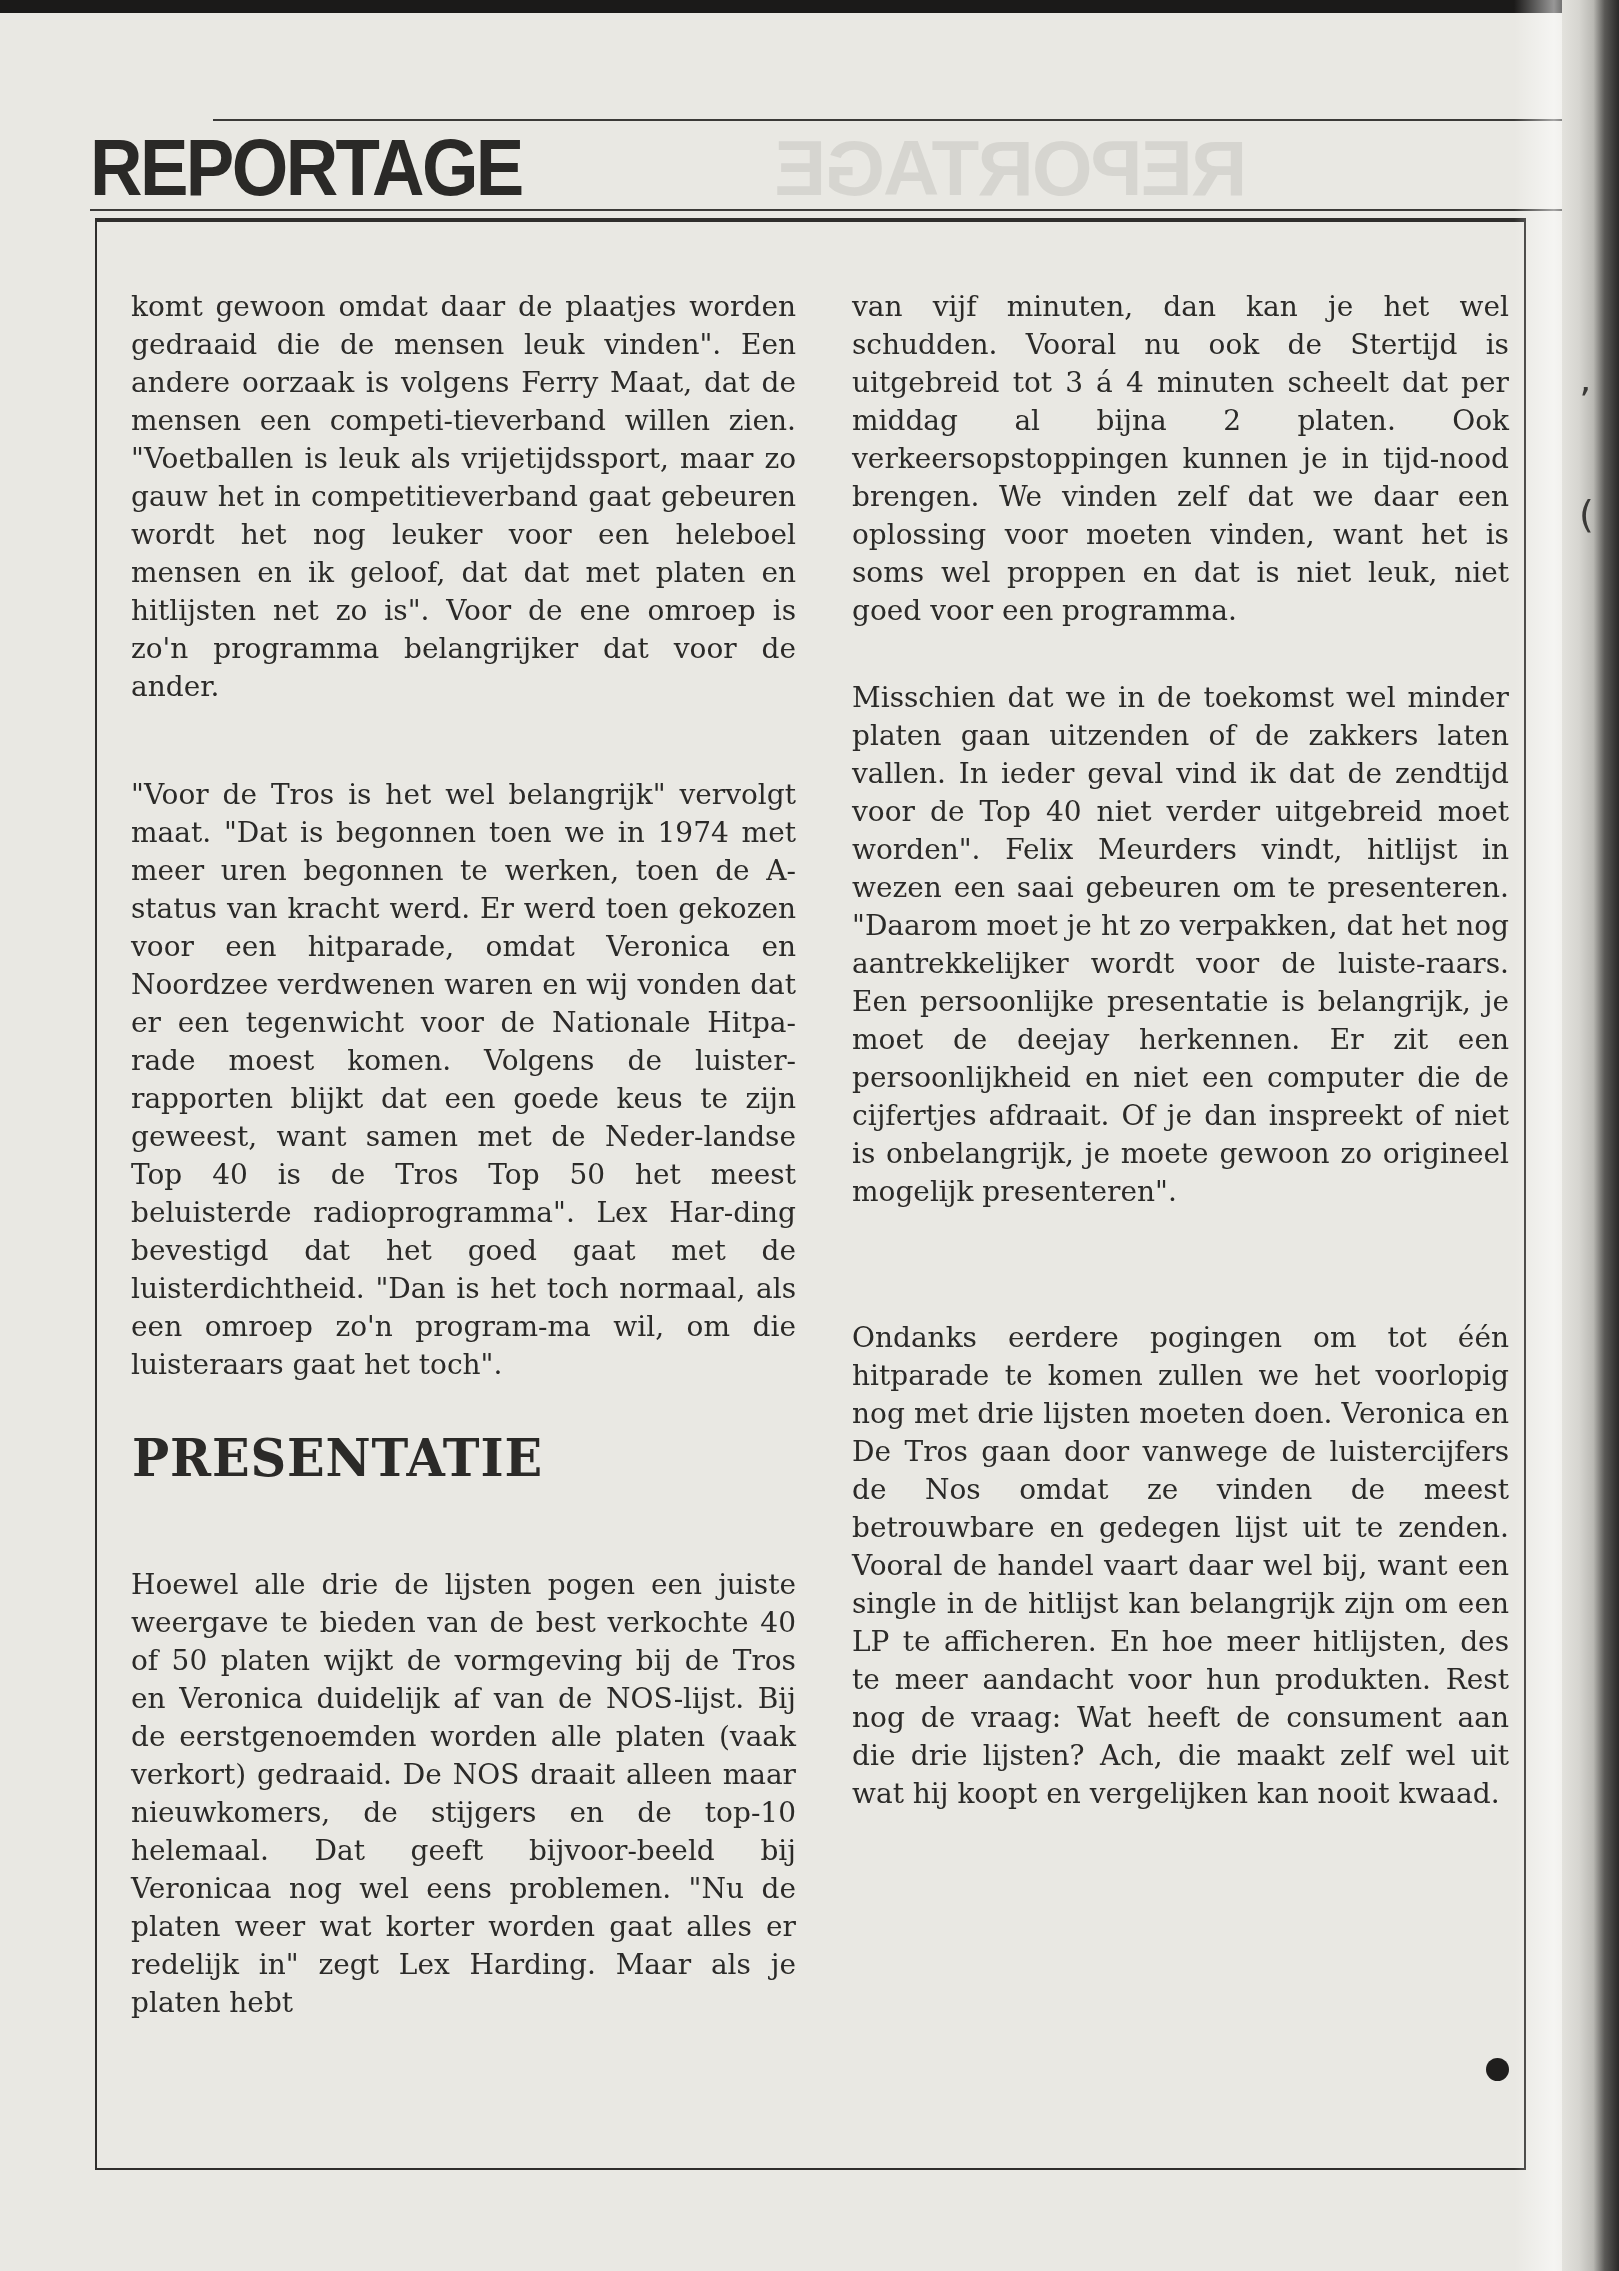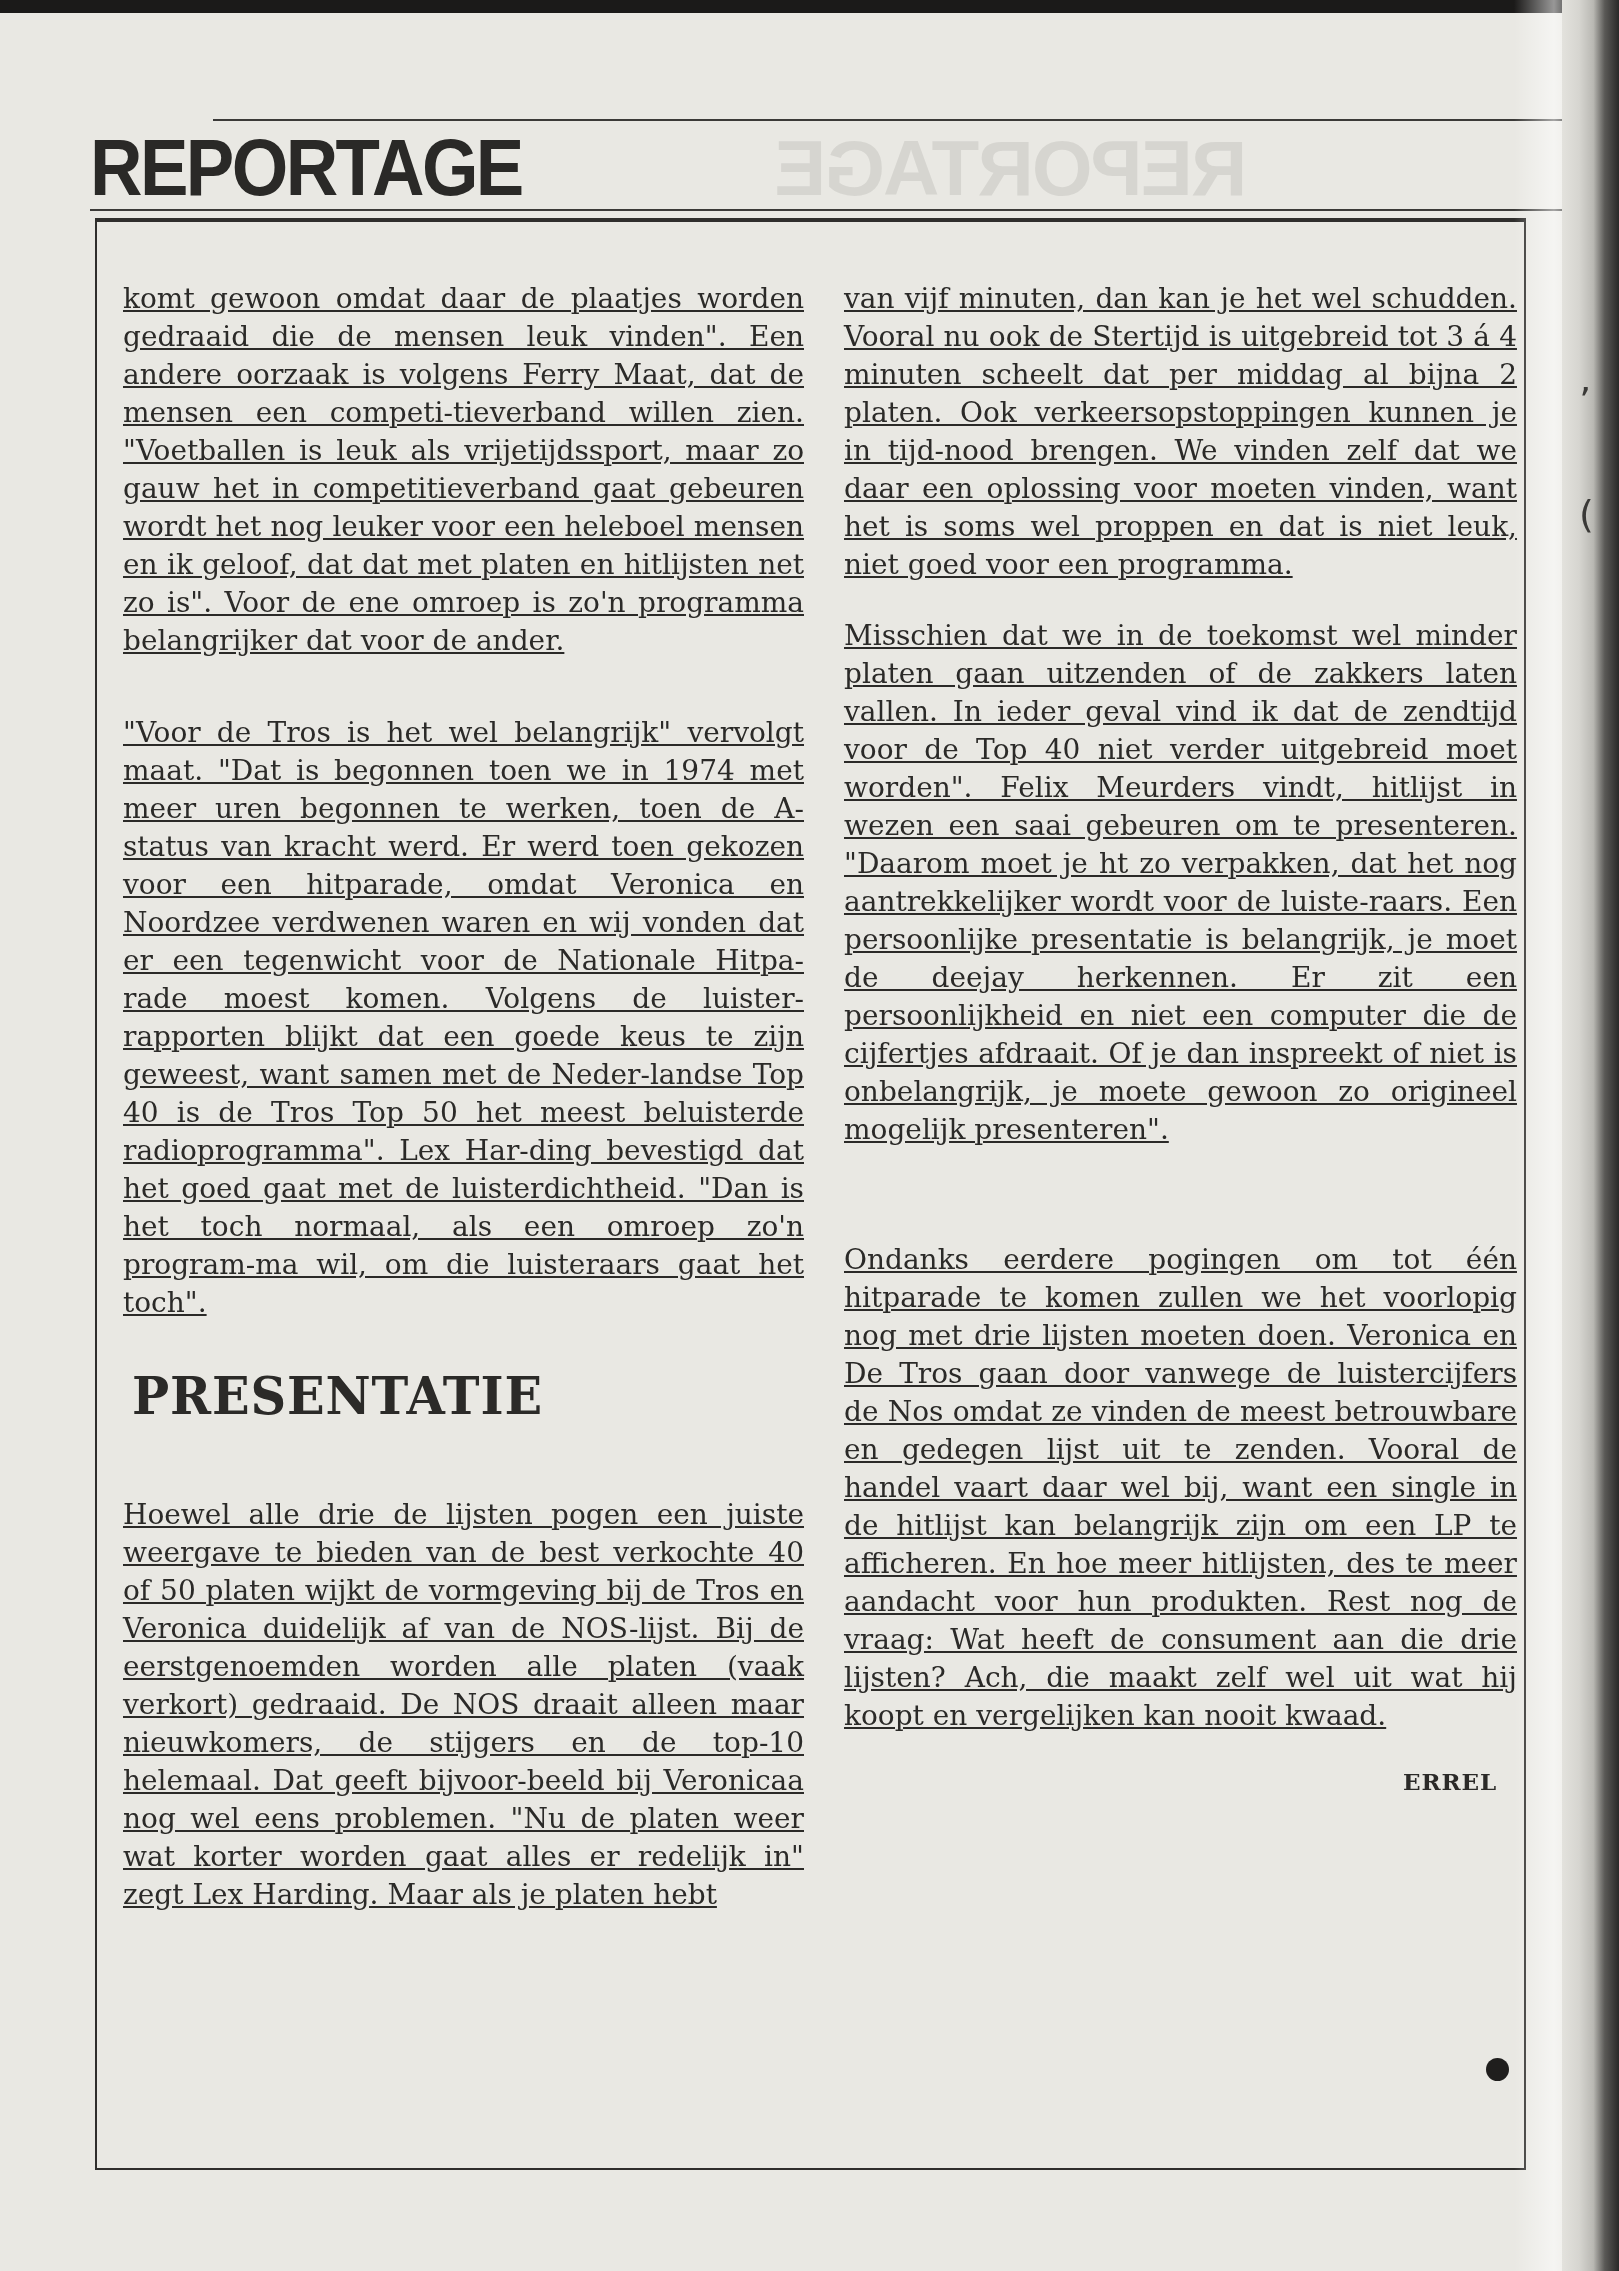--- a/index.html
+++ b/index.html
@@ -35,21 +35,21 @@
     position: absolute; left: 95px; top: 218px; width: 1431px; height: 1952px;
     border-top: 4.7px solid #2f2e2c; border-left: 2.8px solid #2f2e2c;
     border-right: 2.8px solid #2f2e2c; border-bottom: 2.8px solid #2f2e2c;
     box-sizing: border-box;
   }
   .col {
     position: absolute; top: 272px;
     font-size: 28px; line-height: 38px;
     text-align: justify; text-align-last: auto;
   }
-  .col p { margin: 8px; text-decoration: underline; }
+  .col p { margin: 16px; }
   .col-left { left: 115px; width: 697px; }
   .col-right { left: 836px; width: 689px; }
   .gap-1 { height: 38px; }
   .gap-s { height: 17px; }
   .subhead {
     font-family: "DejaVu Serif", serif; font-weight: bold;
     font-size: 52px; line-height: 66px; letter-spacing: 0.9px;
     margin: 41px 0 0 17px; transform: scaleX(0.95); transform-origin: left;
   }
   .p-last { text-align-last: left; }
@@ -81,21 +81,20 @@
   <div style="height:59px;"></div>
   <p>Hoewel alle drie de lijsten pogen een juiste weergave te bieden van de best verkochte 40 of 50 platen wijkt de vormgeving bij de Tros en Veronica duidelijk af van de NOS-lijst. Bij de eerstgenoemden worden alle platen (vaak verkort) gedraaid. De NOS draait alleen maar nieuwkomers, de stijgers en de top-10 helemaal. Dat geeft bijvoor-beeld bij Veronicaa nog wel eens problemen. "Nu de platen weer wat korter worden gaat alles er redelijk in" zegt Lex Harding. Maar als je platen hebt</p>
 </div>
 
 <div class="col col-right">
   <p>van vijf minuten, dan kan je het wel schudden. Vooral nu ook de Stertijd is uitgebreid tot 3 á 4 minuten scheelt dat per middag al bijna  2 platen. Ook verkeersopstoppingen kunnen je in tijd-nood brengen. We vinden zelf dat we daar een oplossing voor moeten vinden, want het is soms wel proppen en dat is niet leuk, niet goed voor een programma.</p>
   <div class="gap-s"></div>
   <p>Misschien dat we in de toekomst wel minder platen gaan uitzenden of de zakkers laten vallen. In ieder geval vind ik dat de zendtijd voor de Top 40 niet verder uitgebreid moet worden". Felix Meurders vindt, hitlijst in wezen een saai gebeuren om te presenteren. "Daarom moet je ht zo verpakken, dat het nog aantrekkelijker wordt voor de luiste-raars. Een persoonlijke presentatie is belangrijk, je moet de deejay herkennen. Er zit een persoonlijkheid en niet een computer die de cijfertjes afdraait. Of je dan inspreekt of niet is onbelangrijk, je moete gewoon zo origineel mogelijk presenteren".</p>
   <div style="height:76px;"></div>
   <p>Ondanks eerdere pogingen om tot één hitparade te komen zullen we het voorlopig nog met drie lijsten moeten doen. Veronica en De Tros gaan door vanwege de luistercijfers de Nos omdat ze vinden de meest betrouwbare en gedegen lijst uit te zenden. Vooral de handel vaart daar wel bij, want een single in de hitlijst kan belangrijk zijn om een LP te afficheren. En hoe meer hitlijsten, des te meer aandacht voor hun produkten. Rest nog de vraag: Wat heeft de consument aan die drie lijsten? Ach, die maakt zelf wel uit wat hij koopt en vergelijken kan nooit kwaad.</p>
-  <div class="byline">ERREL</div>
 </div>
 
 <div class="end-dot"></div>
 
 <div class="page-edge-inner"></div>
 <div class="page-edge"></div>
 <div class="page-curl-mark" style="top:379px;">’</div>
 <div class="page-curl-mark" style="top:492px;">(</div>
 
 

